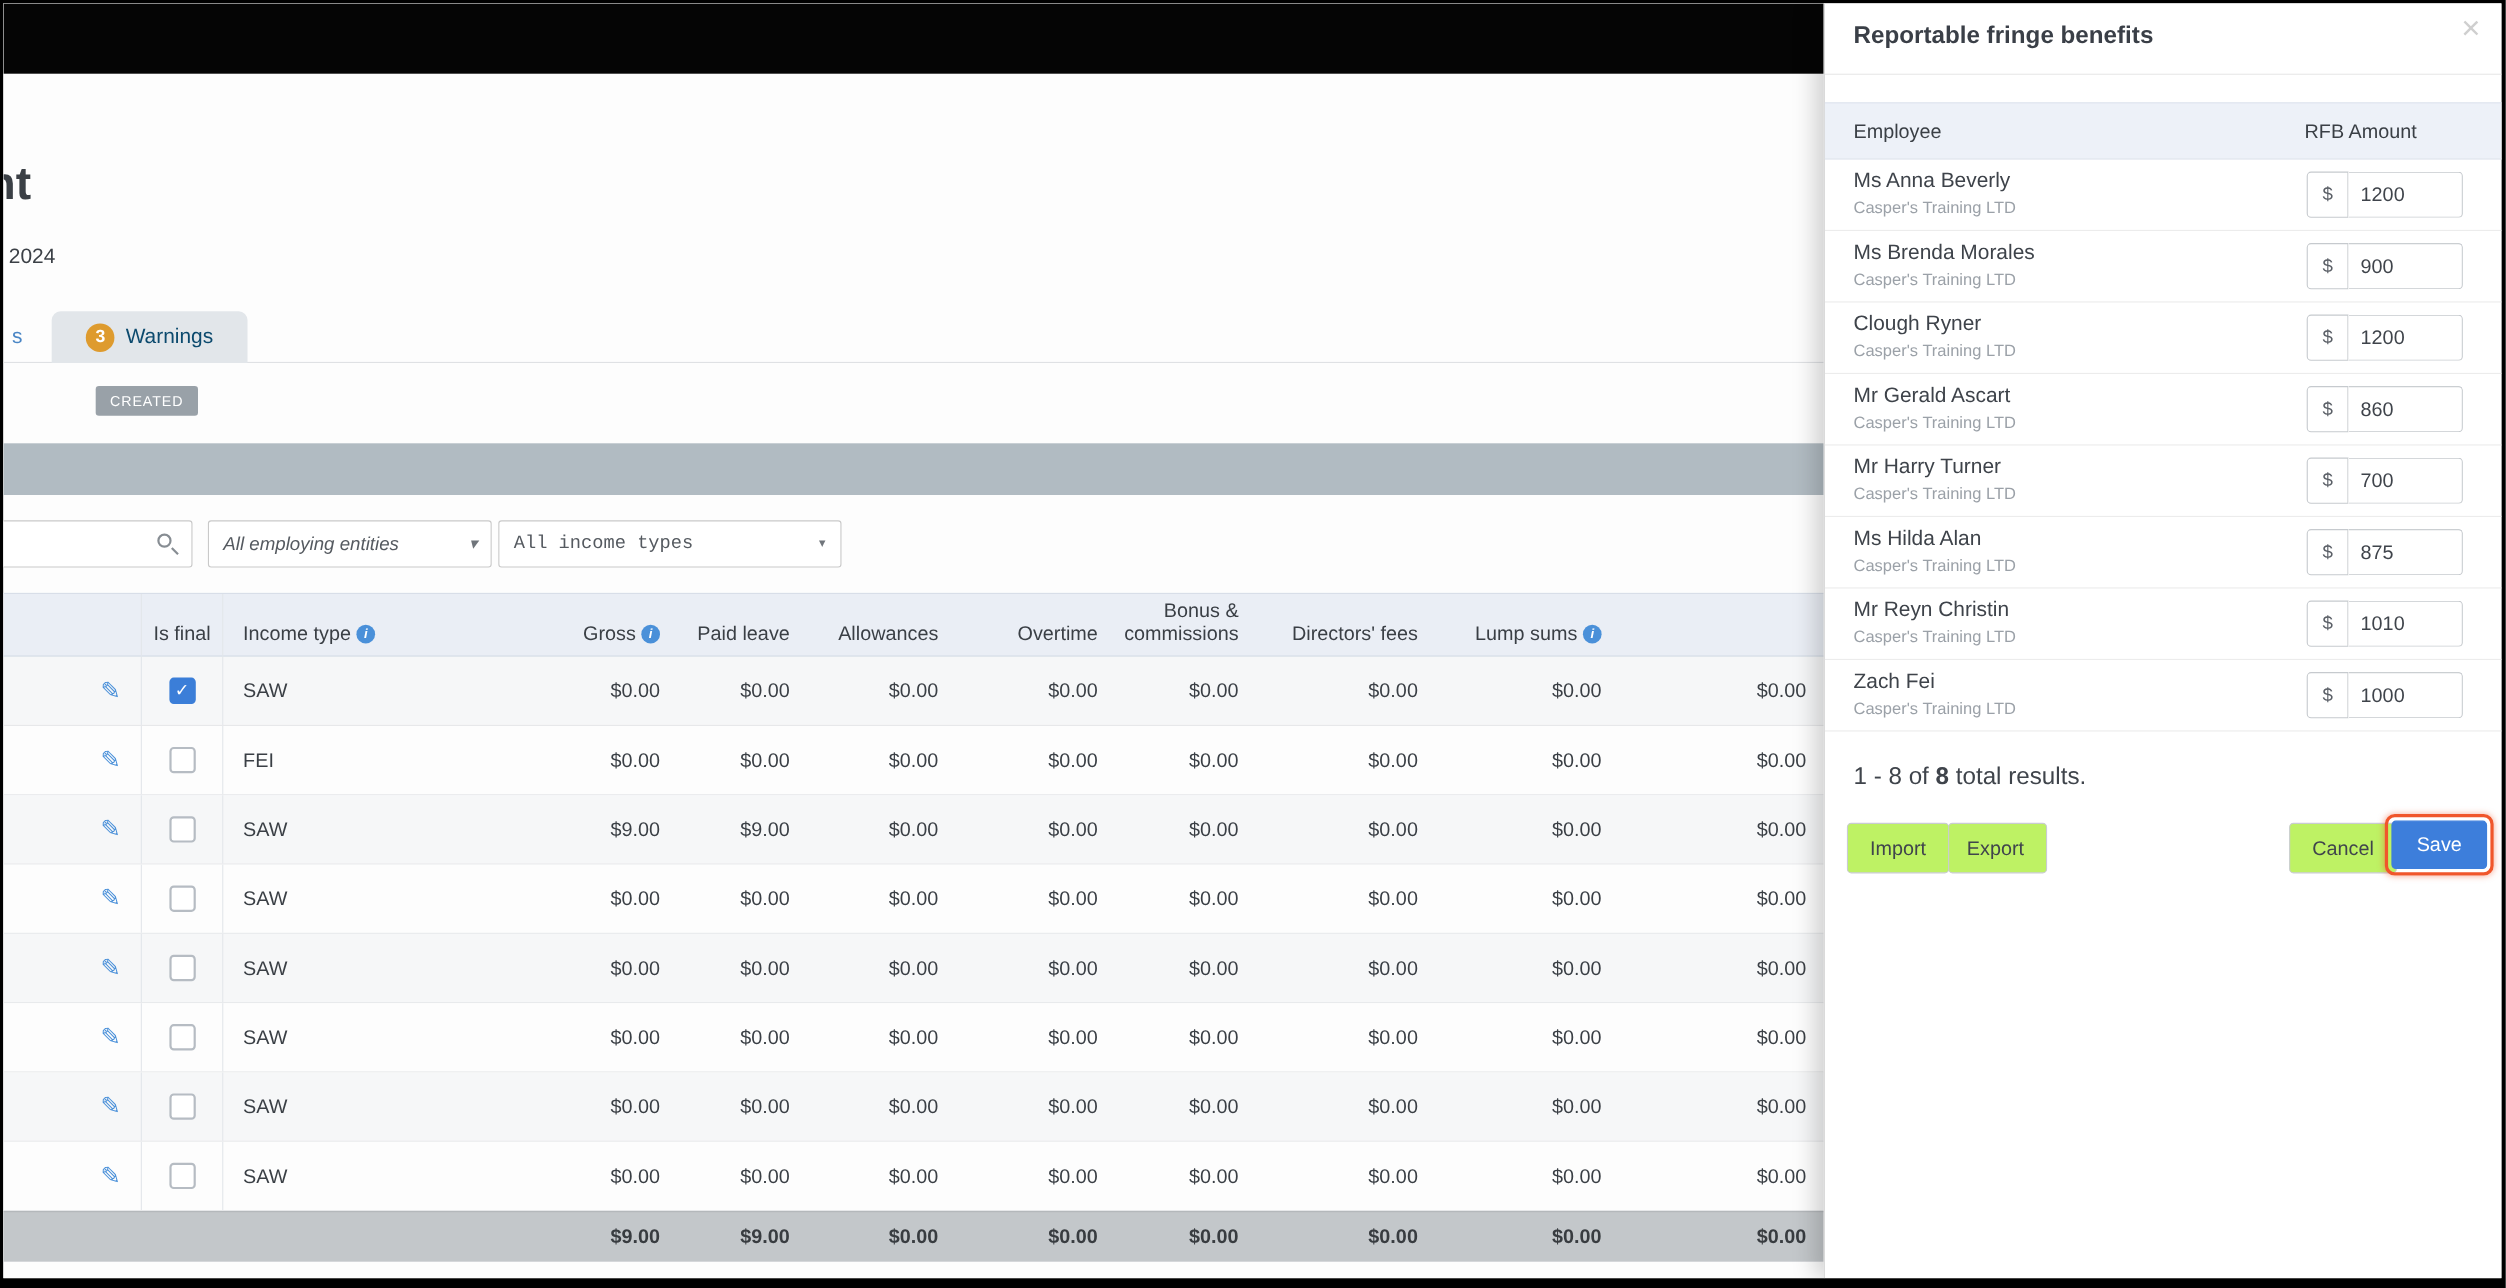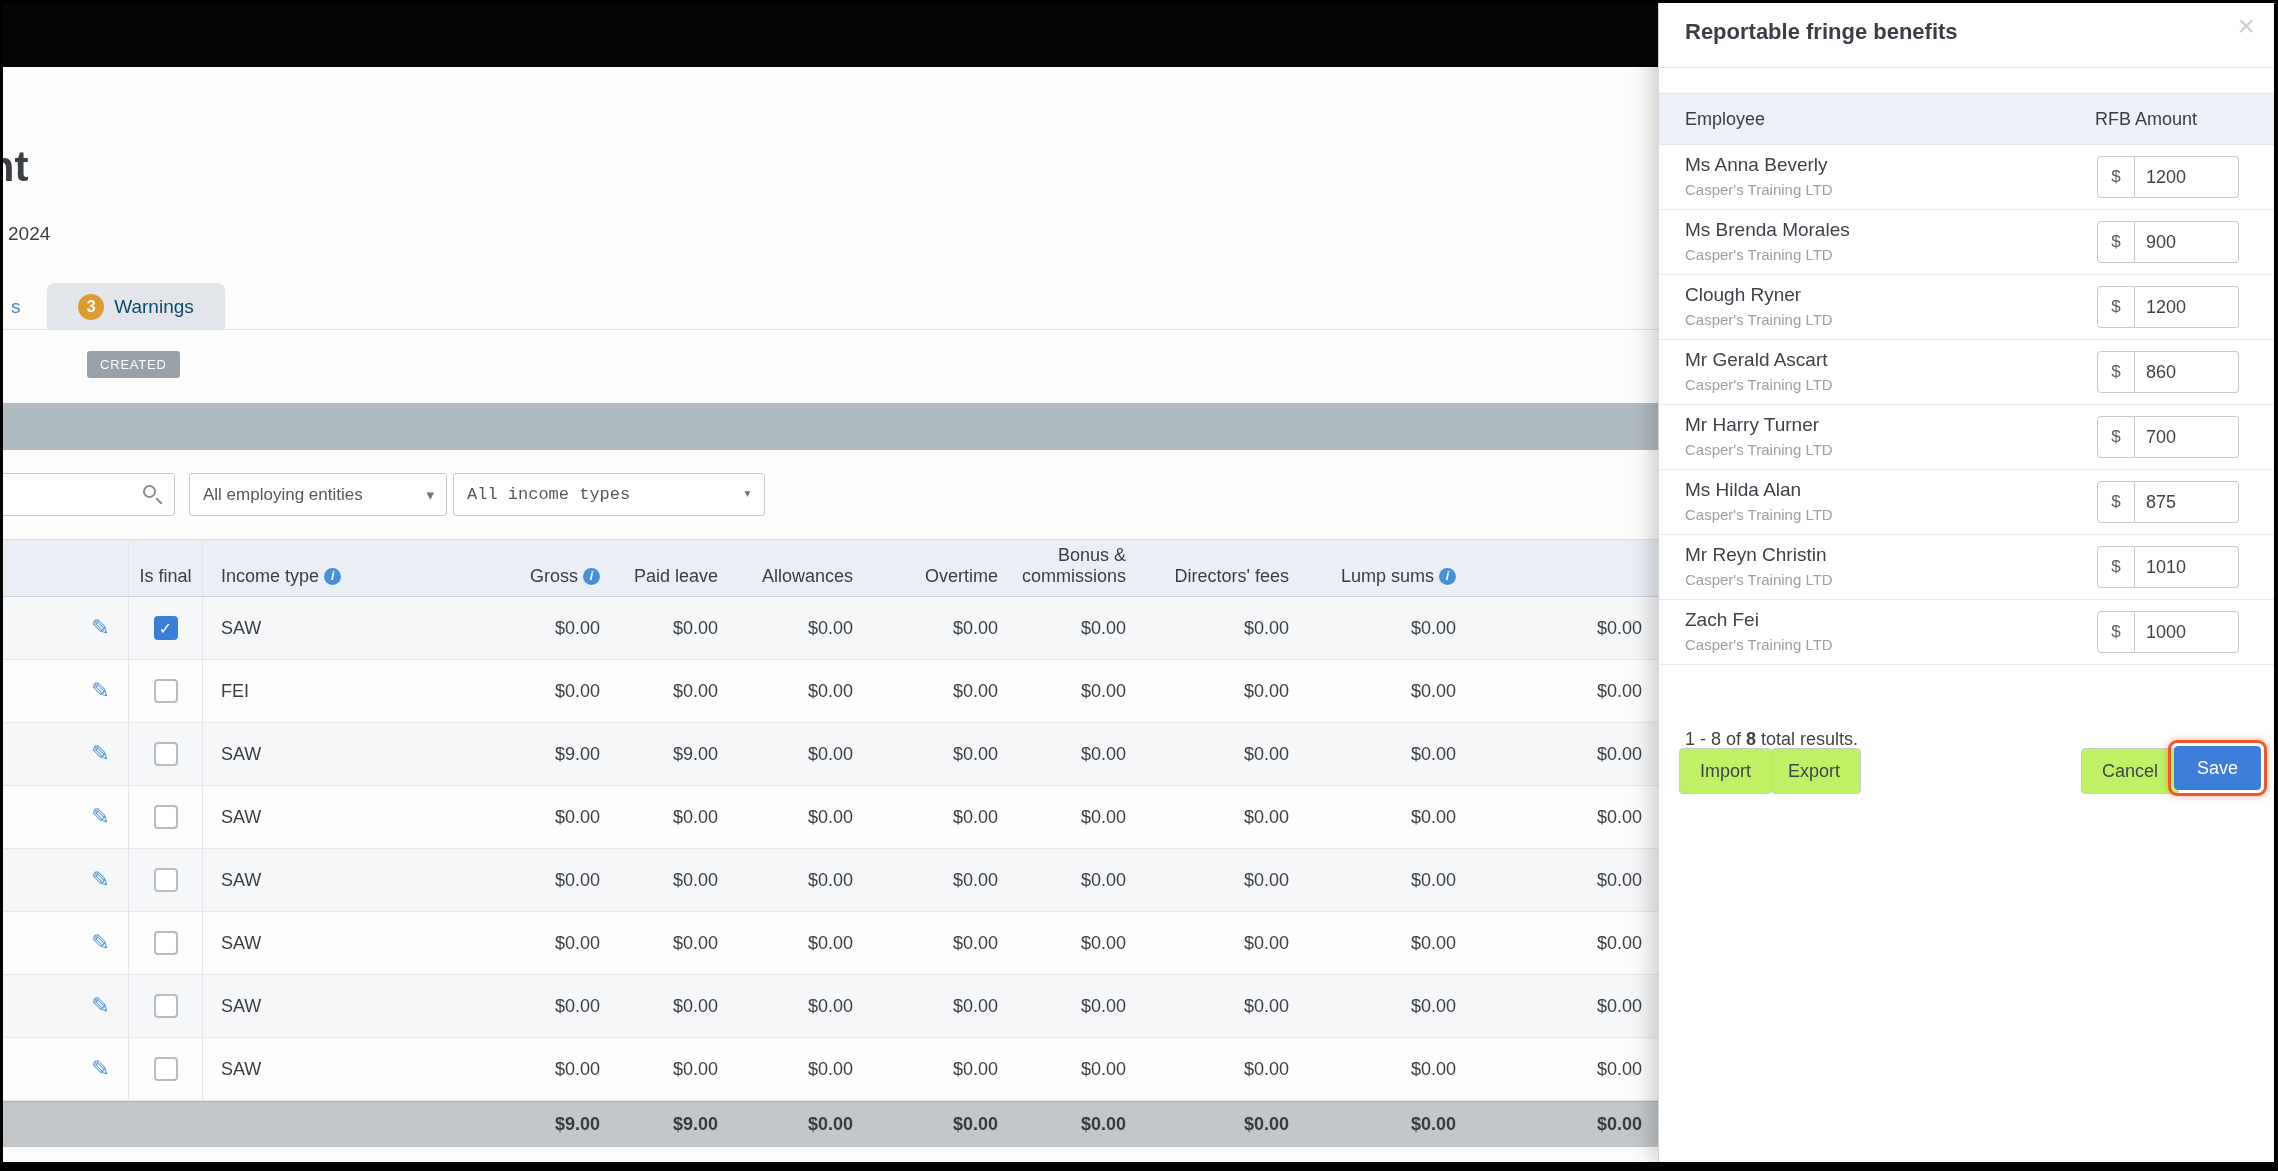--- a/index.html
+++ b/index.html
@@ -37,21 +37,21 @@
   .grayband { position:absolute; left:0; top:400px; width:1655px; height:47px; background:#b1bbc2; }
 
   .search-box { position:absolute; left:-128px; top:470px; width:300px; height:43px; background:#fff;
     border:1px solid #c9c9c9; border-radius:3px; }
   .search-box input { position:absolute; left:8px; top:0; width:250px; height:41px; border:none; outline:none; font-size:17px; background:transparent; }
   .mag { position:absolute; right:18px; top:11px; width:13px; height:13px; border:2px solid #878d93; border-radius:50%; }
   .mag::after { content:""; position:absolute; width:2px; height:8px; background:#878d93; transform:rotate(-45deg); left:13px; top:10px; }
 
   .dropdown { position:absolute; top:470px; height:43px; background:#fff; border:1px solid #c9c9c9; border-radius:3px;
     font-size:17px; color:#555a60; line-height:41px; padding-left:13px; cursor:pointer; }
-  .dd-entities { left:186px; width:258px; }
+  .dd-entities { left:186px; width:258px;font-style:italic; }
   .dd-income { left:450px; width:312px;font-family:Liberation Mono, monospace; }
   .dd-caret { position:absolute; right:12px; top:0; color:#70757b; font-size:15px; }
 
   
   .stp-table { position:absolute; left:0; top:536px; width:1655px; }
   .grid { display:grid; grid-template-columns:55px 75px 130px 280px 118px 135px 145px 128px 163px 167px 186px;
     margin-left:70px; width:1582px; }
   .thead { width:1655px; height:58px; background:#eaeef5; border-top:1px solid #d8dee8; border-bottom:1px solid #ccd4e0; }
   .thead .grid { align-items:end; height:100%; }
   .hcell { padding-bottom:9px; font-size:18px; color:#3a3f45; }
@@ -95,21 +95,21 @@
   .prows { position:absolute; left:0; top:142px; width:100%; }
   .prow { position:relative; height:65px; border-bottom:1px solid #ececec; }
   .prow .emp-name { position:absolute; left:26px; top:9px; font-size:19px; color:#3e434a; }
   .prow .emp-company { position:absolute; left:26px; top:36px; font-size:15px; color:#9ba1a8; }
   .amount-group { position:absolute; left:438px; top:11px; height:42px; display:flex; }
   .addon { width:38px; height:42px; border:1px solid #c6cace; border-radius:4px 0 0 4px; background:#fff;
     display:flex; align-items:center; justify-content:center; font-size:17px; color:#5a5f66; }
   .amount-group input { width:104px; height:42px; border:1px solid #c6cace; border-left:none; border-radius:0 4px 4px 0;
     padding-left:11px; font-size:18px; color:#3f444b; outline:none; font-family:"Liberation Sans", sans-serif; }
 
-  .results-line { position:absolute; left:26px; top:726px; font-size:18px; color:#3f444b; }
+  .results-line { position:absolute; left:26px; top:690px; font-size:22px; color:#3f444b; }
   .results-line b { font-weight:bold; }
 
   .pbtn { position:absolute; top:745px; height:46px; padding:0 20px; background:#bef264; border:1px solid #c9ccd1;
     border-radius:4px; font-size:18px; color:#40454c; cursor:pointer; font-family:"Liberation Sans", sans-serif; }
   .btn-import { left:20px; }
   .btn-export { left:112px;padding-left:16px; }
   .btn-cancel { right:96px; }
   .save-ring { position:absolute; right:8px; top:737px; border:3px solid #f0562b; border-radius:9px; padding:3px;
     box-shadow:0 0 6px rgba(240,86,43,0.5); }
   .btn-save { position:static; height:44px; padding:0 22px; background:#3d7edb; border:1px solid #3d7edb;

